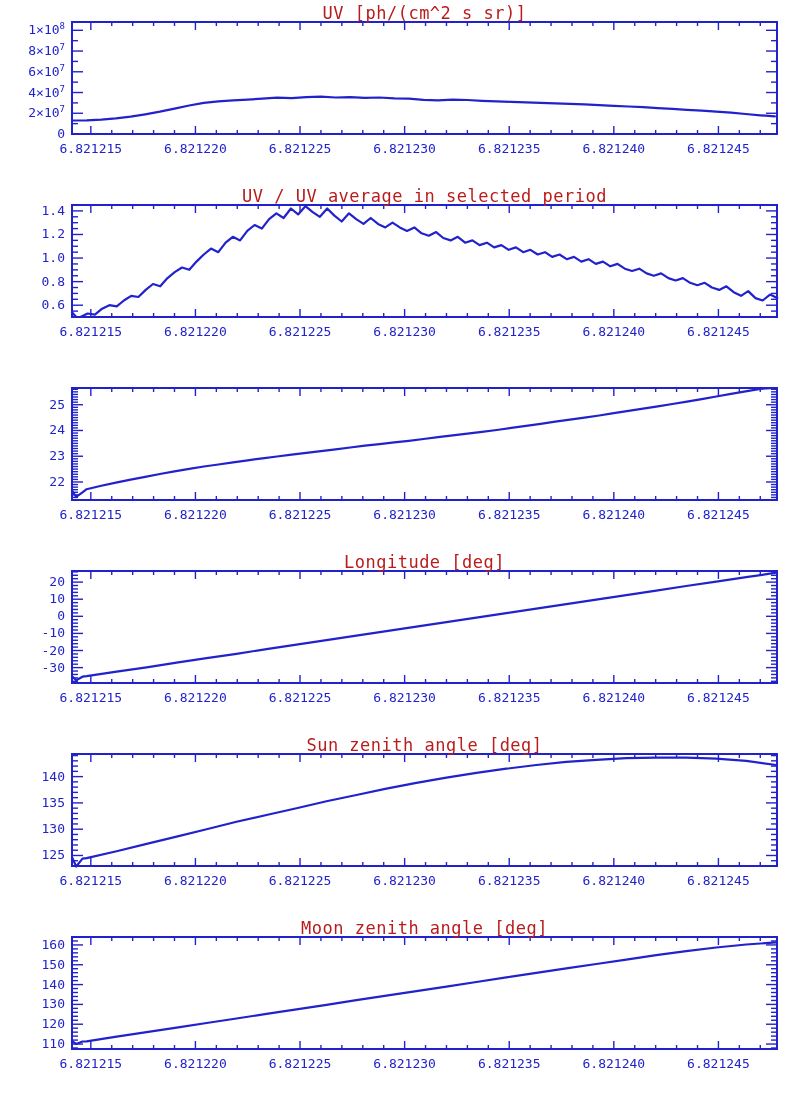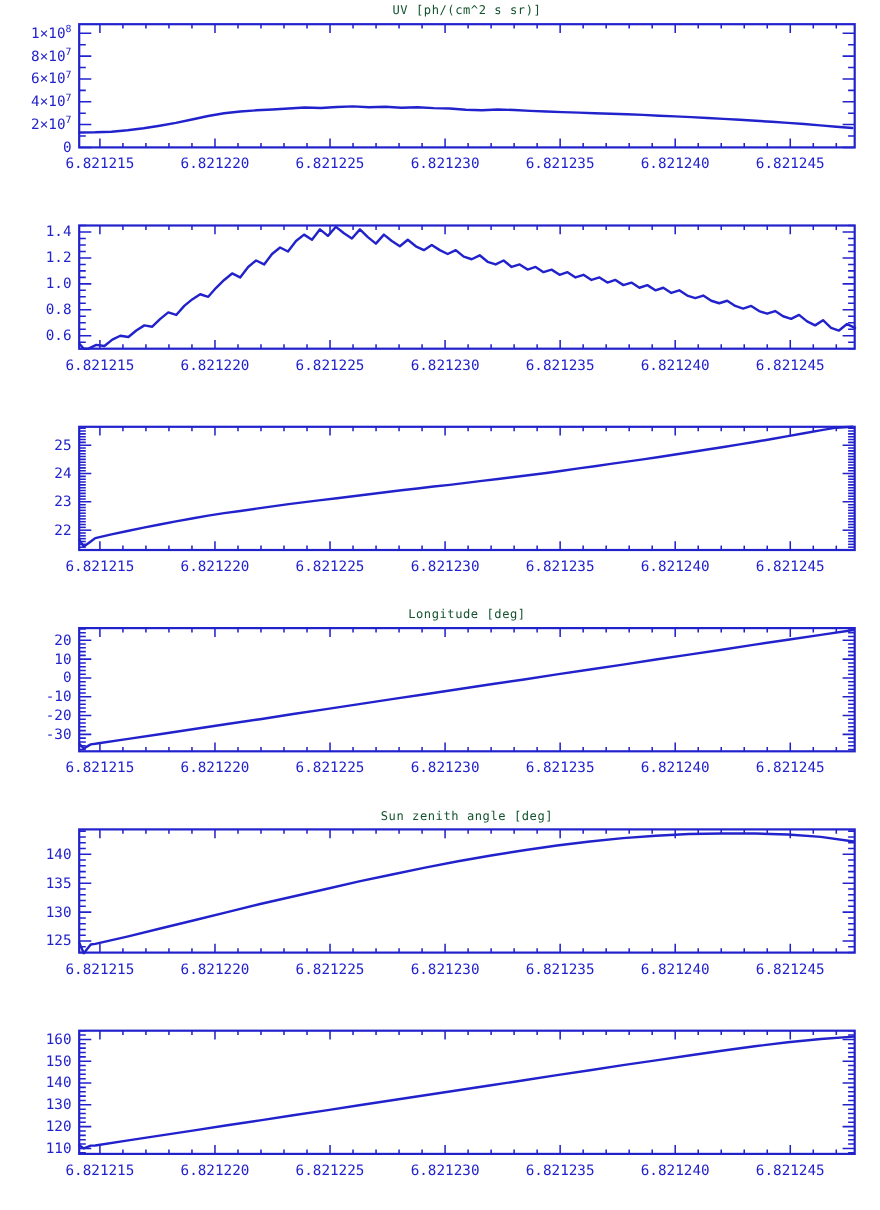--- a/index.html
+++ b/index.html
@@ -1,21 +1,21 @@
 <!DOCTYPE html>
 <html><head>
 <meta charset="utf-8">
 <style>
   html, body { margin: 0; padding: 0; background: #ffffff; }
   body { width: 800px; height: 1100px; overflow: hidden;
          font-family: "DejaVu Sans Mono", monospace; }
   #plot-stack { position: relative; width: 800px; }
   .chart-block { position: relative; width: 800px; height: 183px; }
   .chart-title { position: absolute; left: 72px; top: 3px; width: 705px;
-                 text-align: center; color: #14532d; font-size: 11px;
+                 text-align: center; color: #b91c1c; font-size: 17px;
                  letter-spacing: 0.5px; white-space: pre; }
   .plot-svg { position: absolute; left: 0; top: 0; }
   .tick { font-family: "DejaVu Sans Mono", monospace; font-size: 13px; fill: #2222cc; }
 </style>
 </head>
 <body>
 
 <div id="plot-stack">
   <section class="chart-block">
     <svg class="plot-svg" width="800" height="183">
@@ -241,20 +241,21 @@
         <line x1="72" y1="45.57894736842097" x2="78" y2="45.57894736842097" stroke="#2222cc" stroke-width="1.4"></line>
         <line x1="777" y1="45.57894736842097" x2="771" y2="45.57894736842097" stroke="#2222cc" stroke-width="1.4"></line>
         <line x1="72" y1="39.684210526315695" x2="78" y2="39.684210526315695" stroke="#2222cc" stroke-width="1.4"></line>
         <line x1="777" y1="39.684210526315695" x2="771" y2="39.684210526315695" stroke="#2222cc" stroke-width="1.4"></line>
         <line x1="72" y1="33.789473684210435" x2="78" y2="33.789473684210435" stroke="#2222cc" stroke-width="1.4"></line>
         <line x1="777" y1="33.789473684210435" x2="771" y2="33.789473684210435" stroke="#2222cc" stroke-width="1.4"></line>
         <line x1="72" y1="21.9999999999999" x2="78" y2="21.9999999999999" stroke="#2222cc" stroke-width="1.4"></line>
         <line x1="777" y1="21.9999999999999" x2="771" y2="21.9999999999999" stroke="#2222cc" stroke-width="1.4"></line>
         <path d="M72.0 129.3L76.2 134.0L80.4 134.0L87.6 130.5L94.9 131.6L102.1 125.7L109.4 122.2L116.7 123.4L123.9 117.5L131.2 112.8L138.4 114.0L145.7 106.9L153.0 101.0L160.2 103.3L167.5 95.1L174.7 89.2L182.0 84.5L189.3 86.8L196.5 78.6L203.8 71.5L211.0 65.6L218.3 69.2L225.6 59.7L232.8 53.8L240.1 57.4L247.3 47.9L254.6 42.0L261.8 45.6L269.1 36.1L276.4 30.3L283.6 35.0L290.9 25.5L298.1 31.4L305.4 23.2L312.7 29.1L319.9 33.8L327.2 25.5L334.4 32.6L341.7 38.5L349.0 30.3L356.2 36.1L363.5 40.9L370.7 35.0L378.0 40.9L385.3 44.4L392.5 39.7L399.8 44.4L407.0 47.9L414.3 44.4L421.6 50.3L428.8 52.7L436.1 49.1L443.3 55.0L450.6 57.4L457.8 53.8L465.1 59.7L472.4 57.4L479.6 62.1L486.9 59.7L494.1 64.4L501.4 62.1L508.7 66.8L515.9 64.4L523.2 69.2L530.4 66.8L537.7 71.5L545.0 69.2L552.2 73.9L559.5 71.5L566.7 76.2L574.0 73.9L581.3 78.6L588.5 76.2L595.8 80.9L603.0 78.6L610.3 83.3L617.5 80.9L624.8 85.7L632.1 88.0L639.3 85.7L646.6 90.4L653.8 92.7L661.1 90.4L668.4 95.1L675.6 97.5L682.9 95.1L690.1 99.8L697.4 102.2L704.7 99.8L711.9 104.5L719.2 106.9L726.4 103.3L733.7 109.2L741.0 112.8L748.2 108.1L755.5 115.1L762.7 117.5L770.0 111.6L777.3 115.1" fill="none" stroke="#2222cc" stroke-width="2.2" stroke-linejoin="round" stroke-linecap="round"></path>
       </svg>
+    <div class="chart-title">UV / UV average in selected period</div>
   </section>
   <section class="chart-block">
     <svg class="plot-svg" width="800" height="183">
         <rect x="72" y="22" width="705" height="112" fill="none" stroke="#2222cc" stroke-width="2"></rect>
         <line x1="90.82789317193148" y1="134" x2="90.82789317193148" y2="126" stroke="#2222cc" stroke-width="1.4"></line>
         <line x1="90.82789317193148" y1="22" x2="90.82789317193148" y2="30" stroke="#2222cc" stroke-width="1.4"></line>
         <text x="90.82789317193148" y="153" text-anchor="middle" class="tick">6.821215</text>
         <line x1="195.4272997136295" y1="134" x2="195.4272997136295" y2="126" stroke="#2222cc" stroke-width="1.4"></line>
         <line x1="195.4272997136295" y1="22" x2="195.4272997136295" y2="30" stroke="#2222cc" stroke-width="1.4"></line>
         <text x="195.4272997136295" y="153" text-anchor="middle" class="tick">6.821220</text>
@@ -835,14 +836,15 @@
         <line x1="72" y1="37.858407079646014" x2="78" y2="37.858407079646014" stroke="#2222cc" stroke-width="1.4"></line>
         <line x1="777" y1="37.858407079646014" x2="771" y2="37.858407079646014" stroke="#2222cc" stroke-width="1.4"></line>
         <line x1="72" y1="33.89380530973452" x2="78" y2="33.89380530973452" stroke="#2222cc" stroke-width="1.4"></line>
         <line x1="777" y1="33.89380530973452" x2="771" y2="33.89380530973452" stroke="#2222cc" stroke-width="1.4"></line>
         <line x1="72" y1="25.96460176991151" x2="78" y2="25.96460176991151" stroke="#2222cc" stroke-width="1.4"></line>
         <line x1="777" y1="25.96460176991151" x2="771" y2="25.96460176991151" stroke="#2222cc" stroke-width="1.4"></line>
         <line x1="72" y1="22" x2="78" y2="22" stroke="#2222cc" stroke-width="1.4"></line>
         <line x1="777" y1="22" x2="771" y2="22" stroke="#2222cc" stroke-width="1.4"></line>
         <path d="M72.0 126.1L76.2 129.0L82.5 126.5L86.6 126.3L116.6 121.7L146.6 117.2L176.6 112.6L206.6 108.0L236.5 103.5L266.5 98.9L296.5 94.4L326.5 89.8L356.4 85.2L386.4 80.7L416.4 76.1L446.4 71.6L476.4 67.0L506.3 62.4L536.3 57.9L566.3 53.3L596.3 49.0L626.3 44.6L656.2 40.2L686.2 36.1L716.2 32.5L746.2 29.5L776.1 27.4" fill="none" stroke="#2222cc" stroke-width="2.2" stroke-linejoin="round" stroke-linecap="round"></path>
       </svg>
+    <div class="chart-title">Moon zenith angle [deg]</div>
   </section>
 </div>
 
 </body></html>

